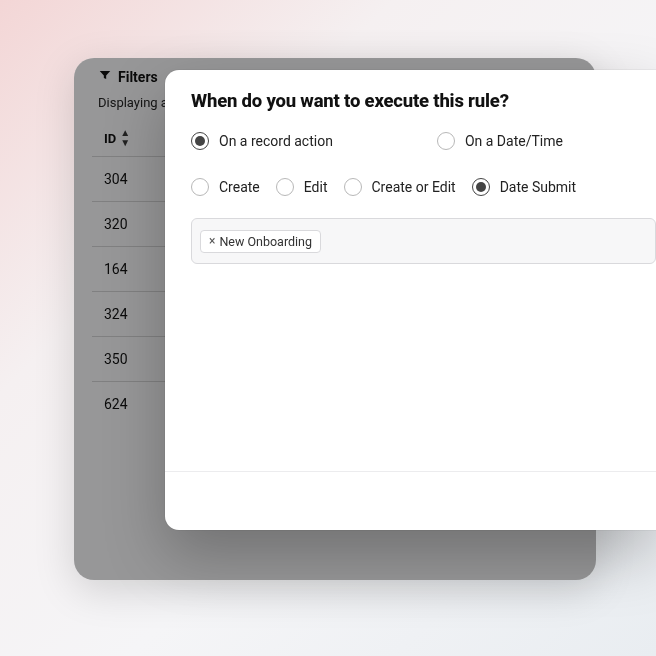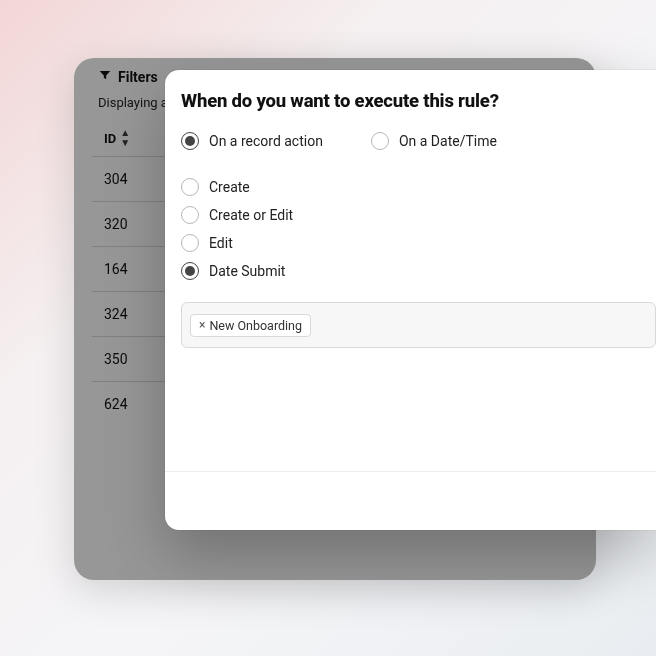--- a/index.html
+++ b/index.html
@@ -71,39 +71,39 @@
     left: 165px;
     top: 70px;
     width: 491px;
     height: 460px;
     background: #ffffff;
     border-radius: 14px 0 0 14px;
     box-shadow: 0 25px 60px rgba(0,0,0,0.25), 0 0 0 1px rgba(0,0,0,0.04);
     overflow: hidden;
   }
   .modal-inner {
-    padding: 20px 0 0 16px;
+    padding: 20px 0 0 26px;
   }
   .modal h2 {
     font-size: 18.5px;
     font-weight: 800;
     color: #111;
     margin-bottom: 20px;
     letter-spacing: -0.2px;
   }
 
   .radio-row {
     display: flex;
-    gap: 48px;
+    gap: 104px;
     margin-bottom: 28px;
   }
   .radio-group {
     display: flex;
-    flex-direction: column;
-    gap: 10px;
+    flex-direction: row;
+    gap: 16px;
     margin-bottom: 22px;
   }
   .radio {
     display: flex;
     align-items: center;
     gap: 10px;
     cursor: pointer;
     font-size: 14px;
     color: #222;
   }
@@ -212,25 +212,25 @@
       </label>
     </div>
 
     <div class="radio-group">
       <label class="radio">
         <span class="radio-circle"></span>
         <span>Create</span>
       </label>
       <label class="radio">
         <span class="radio-circle"></span>
+        <span>Edit</span>
+      </label>
+      <label class="radio">
+        <span class="radio-circle"></span>
         <span>Create or Edit</span>
-      </label>
-      <label class="radio">
-        <span class="radio-circle"></span>
-        <span>Edit</span>
       </label>
       <label class="radio">
         <span class="radio-circle selected"></span>
         <span>Date Submit</span>
       </label>
     </div>
 
     <div class="tag-input">
       <span class="tag">
         <span class="x">×</span>

